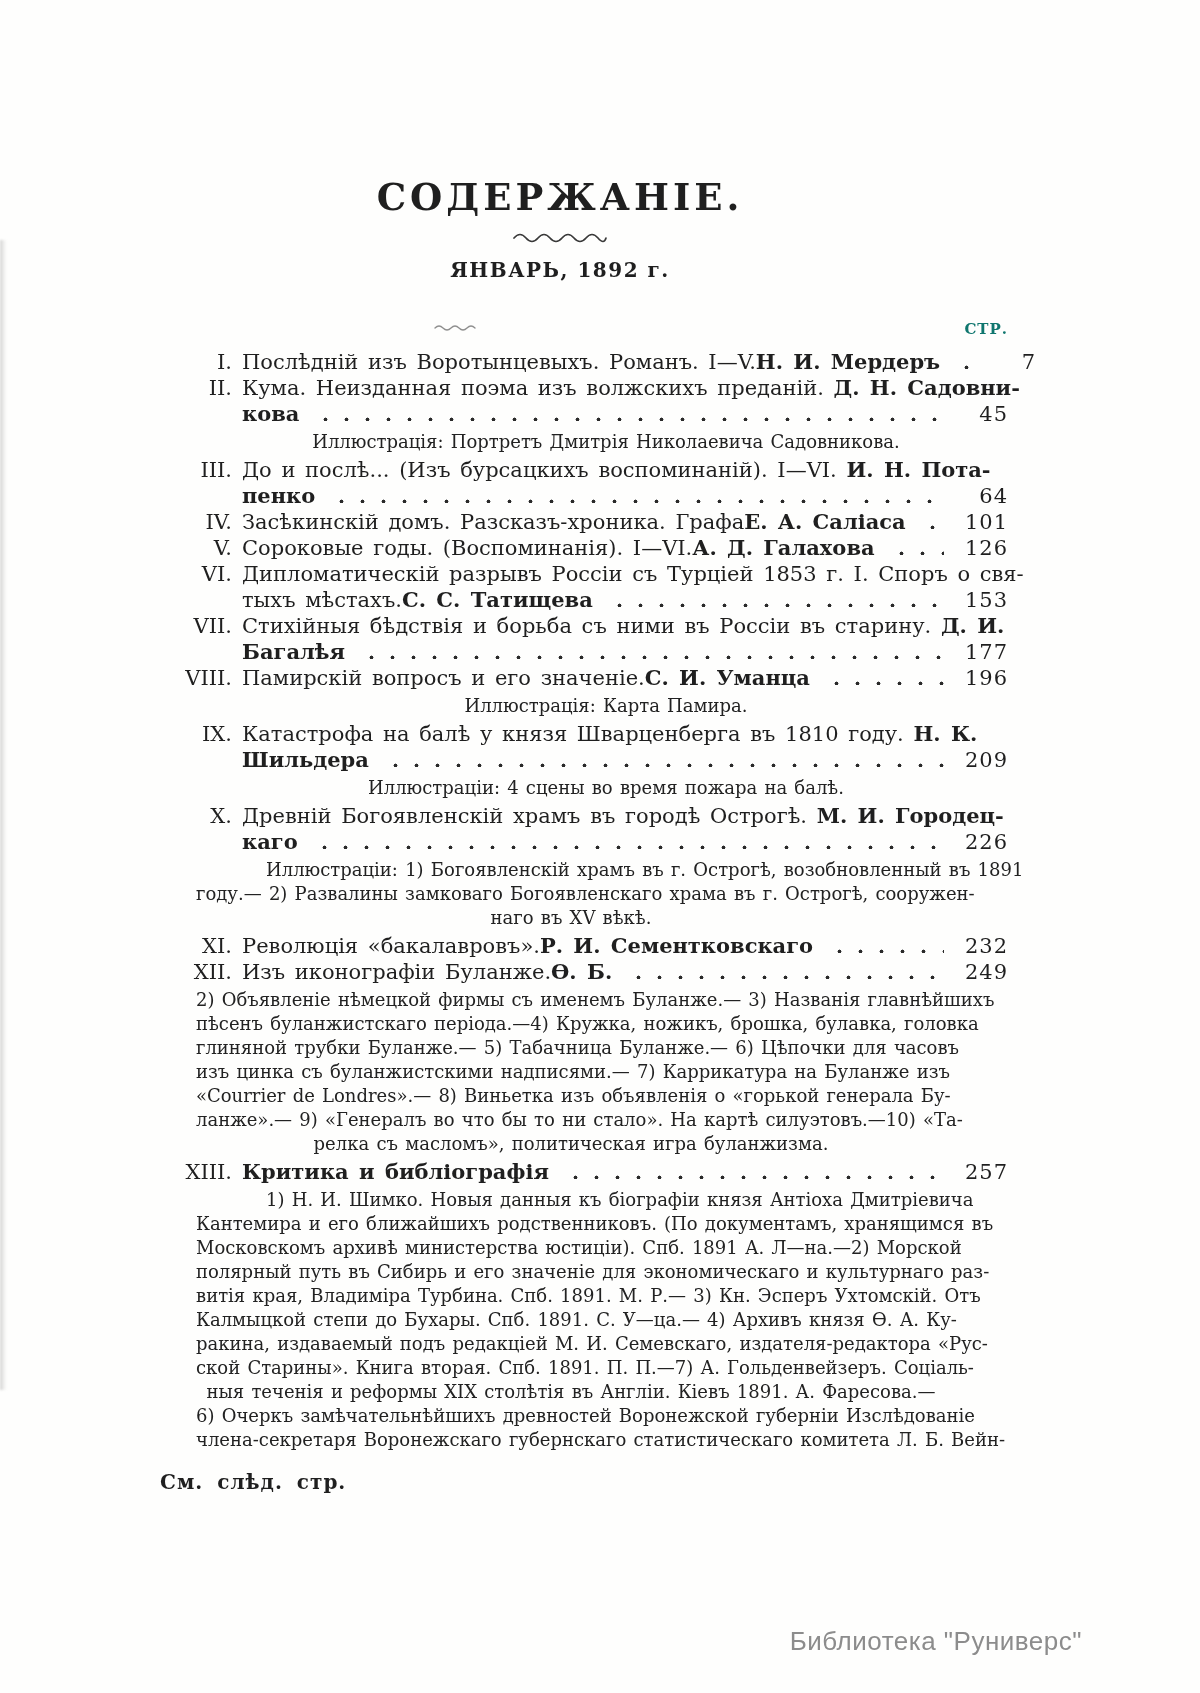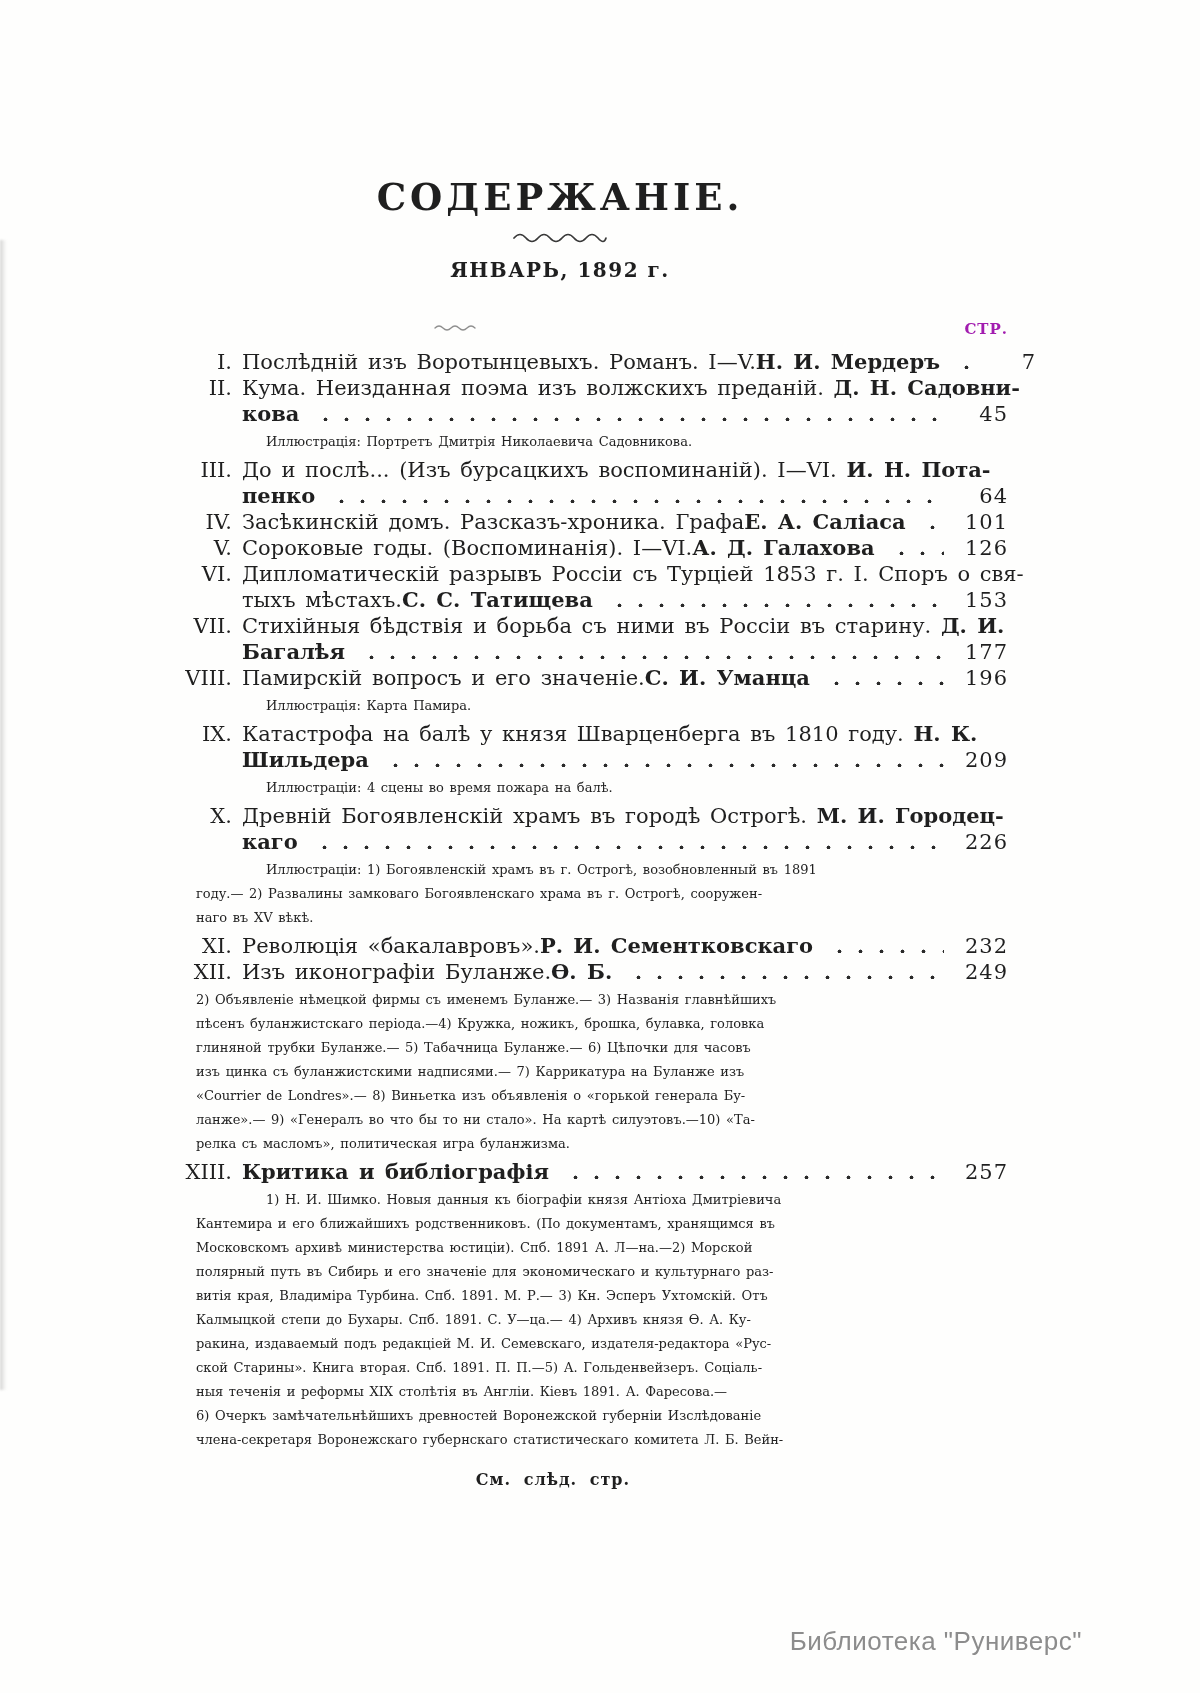--- a/index.html
+++ b/index.html
@@ -23,44 +23,44 @@
   .doc-title{
     margin:0 0 13px 0;font-size:37px;line-height:42px;font-weight:bold;
     letter-spacing:4px;
   }
   .wavy{display:block;margin:0 auto 12px auto;}
   .issue-title{margin:0;font-size:20px;line-height:31px;font-weight:bold;letter-spacing:1.5px;}
   .stp-row{position:relative;height:22px;margin-top:32px;}
   .squiggle-small{position:absolute;left:273px;top:6px;opacity:.75;}
   .stp{
     position:absolute;right:0;top:2px;
-    font-size:15px;font-weight:bold;letter-spacing:1px;color:#a21caf;
+    font-size:15px;font-weight:bold;letter-spacing:1px;color:#0f766e;
   }
   .toc{margin-top:9px;}
   .entry{display:flex;font-size:21px;line-height:26px;word-spacing:3px;}
   .entry .num{flex:0 0 72px;text-align:right;padding-right:10px;white-space:nowrap;}
   .entry .body{flex:1;min-width:0;}
   .tline{white-space:nowrap;}
   .tline.last{display:flex;align-items:baseline;white-space:nowrap;}
   .tline .b{font-weight:bold;}
   .leader{
     flex:1 1 24px;min-width:22px;height:5px;margin:0 14px 0 10px;
     background-image:radial-gradient(circle,#2a2a2a 1.7px,rgba(0,0,0,0) 2.2px);
     background-size:21px 5px;background-repeat:repeat-x;background-position:6px 1px;
   }
   .pageno{flex:0 0 auto;min-width:50px;text-align:right;letter-spacing:1px;}
   .note{
     margin:3px 62px 3px 36px;
-    font-size:13px;line-height:24px;word-spacing:1.5px;color:#222;
+    font-size:18px;line-height:24px;word-spacing:1.5px;color:#222;text-align:center;
   }
   .nline{white-space:nowrap;}
   .nline.first{text-indent:70px;}
   .footer-note{
-    margin:18px 62px 0 0;text-align:center;
-    font-size:16px;font-weight:600;letter-spacing:1px;word-spacing:6px;
+    margin:18px 62px 0 0;text-align:left;
+    font-size:20px;font-weight:600;letter-spacing:1px;word-spacing:6px;
   }
   .watermark{
     position:absolute;top:1626px;right:118px;
     font-family:"Liberation Sans","DejaVu Sans",sans-serif;
     font-size:26px;color:#8c8c8c;letter-spacing:.5px;
   }
 </style>
 </head>
 <body>
 
@@ -250,21 +250,21 @@
           </div>
         </div>
         <div class="note">
           <div class="nline first">1) Н. И. Шимко. Новыя данныя къ біографіи князя Антіоха Дмитріевича</div>
           <div class="nline">Кантемира и его ближайшихъ родственниковъ. (По документамъ, хранящимся въ</div>
           <div class="nline">Московскомъ архивѣ министерства юстиціи). Спб. 1891  А. Л—на.—2) Морской</div>
           <div class="nline">полярный путь въ Сибирь и его значеніе для экономическаго и культурнаго раз-</div>
           <div class="nline">витія края, Владиміра Турбина. Спб. 1891. М. Р.— 3) Кн. Эсперъ Ухтомскій. Отъ</div>
           <div class="nline">Калмыцкой степи до Бухары. Спб. 1891. С. У—ца.— 4) Архивъ князя Ѳ. А. Ку-</div>
           <div class="nline">ракина, издаваемый подъ редакціей М. И. Семевскаго, издателя-редактора «Рус-</div>
-          <div class="nline">ской Старины». Книга вторая. Спб. 1891. П. П.—5) А. Гольденвейзеръ. Соціаль-</div>
+          <div class="nline">ской Старины». Книга вторая. Спб. 1891. П. П.—7) А. Гольденвейзеръ. Соціаль-</div>
           <div class="nline">ныя теченія и реформы XIX столѣтія въ Англіи. Кіевъ 1891. А. Фаресова.—</div>
           <div class="nline">6) Очеркъ замѣчательнѣйшихъ древностей Воронежской губерніи Изслѣдованіе</div>
           <div class="nline">члена-секретаря Воронежскаго губернскаго статистическаго комитета Л. Б. Вейн-</div>
         </div>
       </div>
 
     <div class="footer-note">См. слѣд. стр.</div>
   </div>
 
   <div class="watermark">Библиотека "Руниверс"</div>

